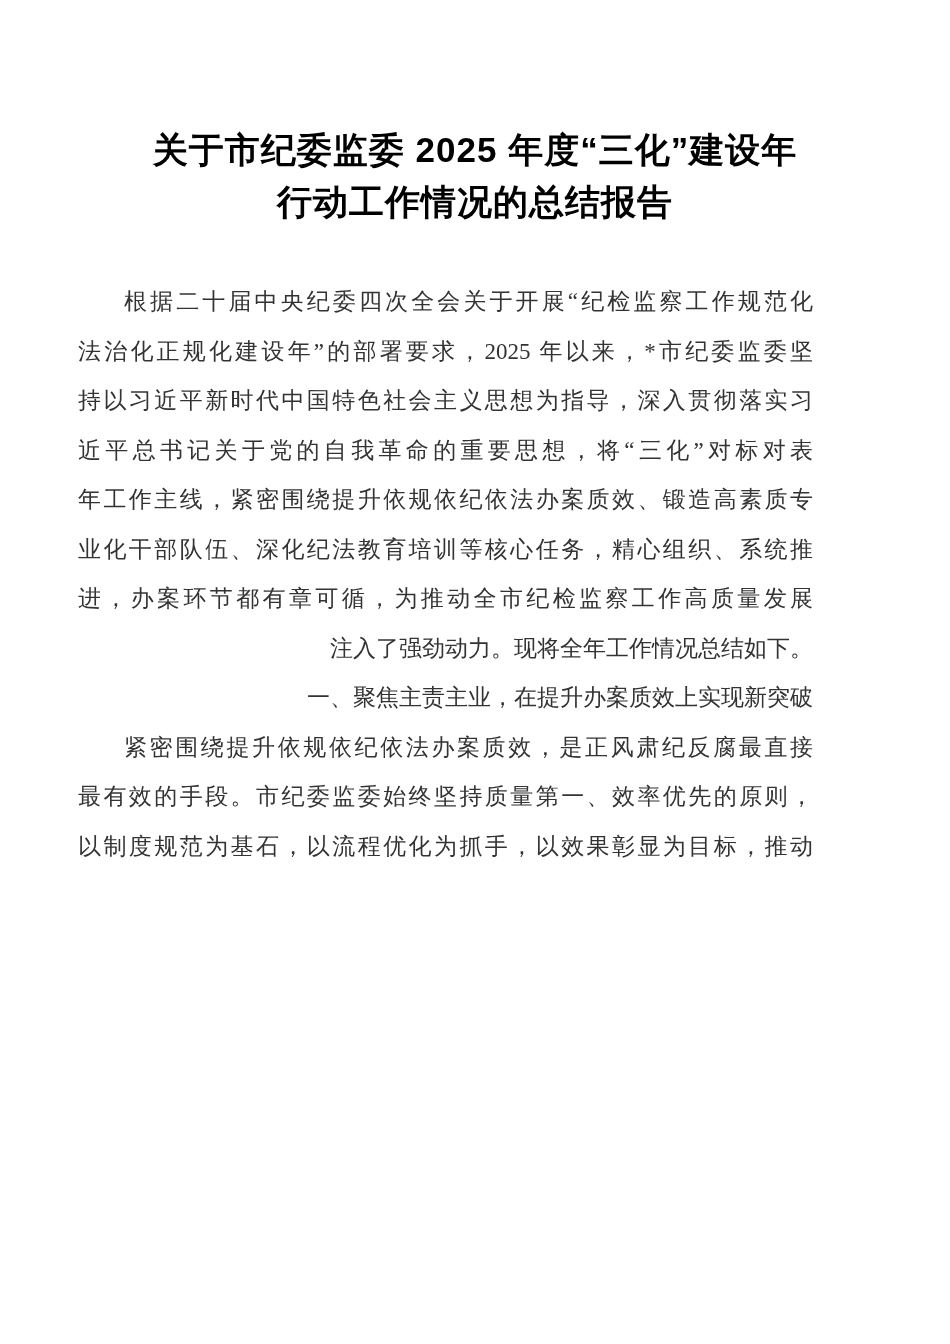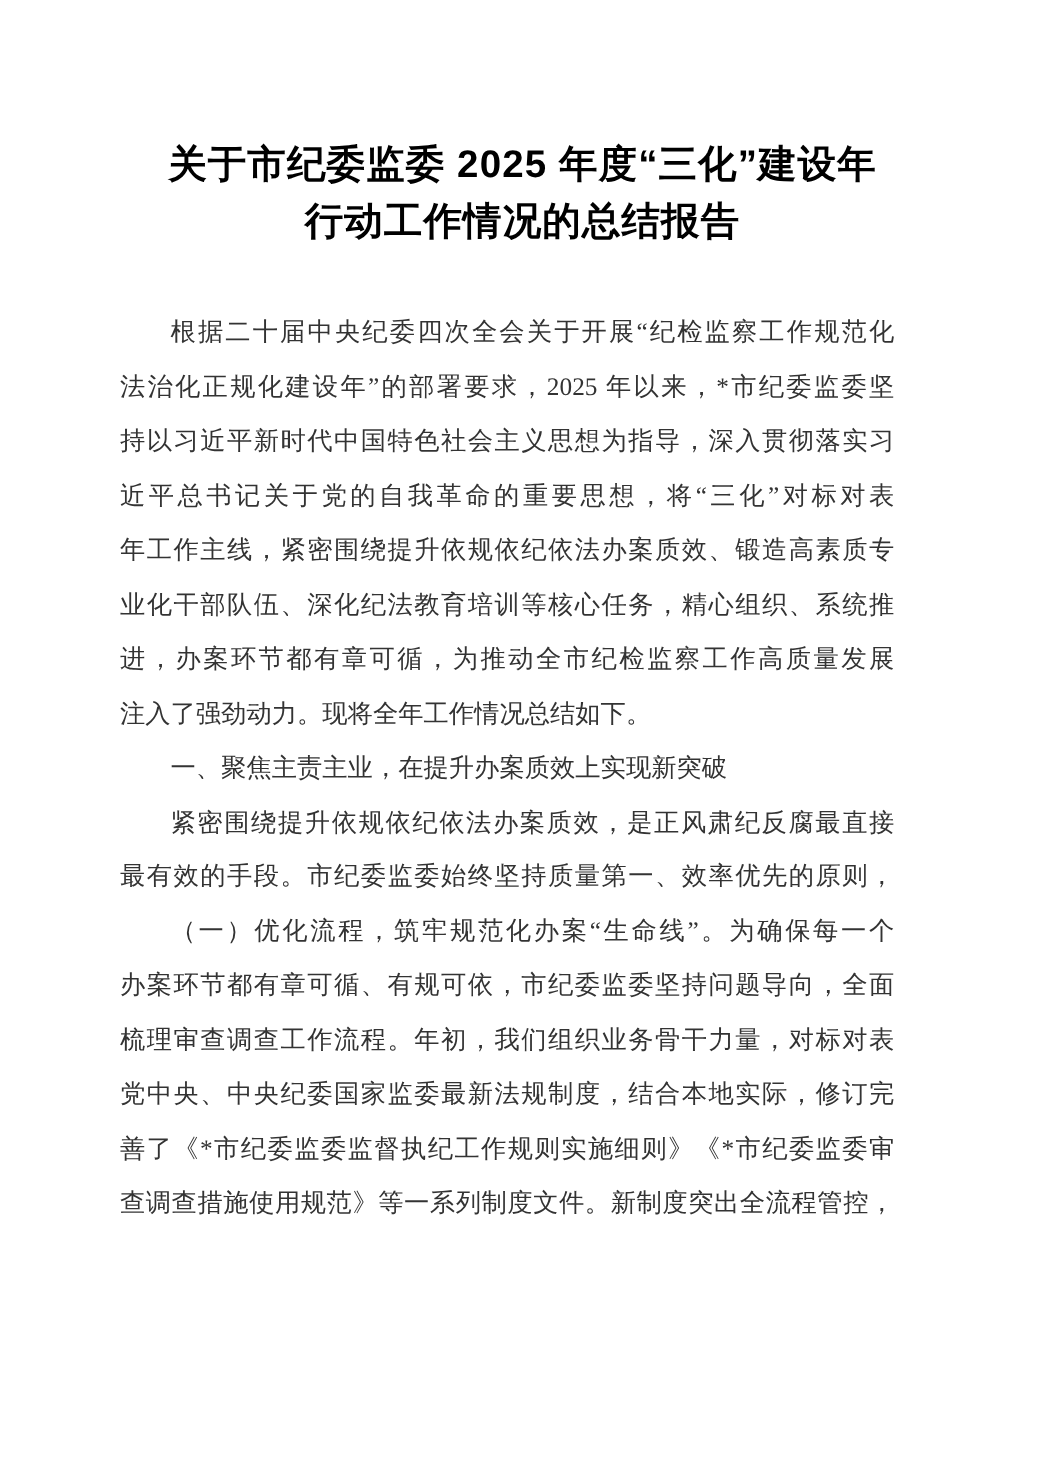--- a/index.html
+++ b/index.html
@@ -18,33 +18,33 @@
     margin: 124px 137px 12px 137px;
     text-align: center;
     font-family: "Liberation Sans", sans-serif;
     font-weight: 700;
     font-size: 35px;
     line-height: 52px;
     color: #000000;
     letter-spacing: 1px;
   }
   .doc-body {
-    margin: 49px 137px 0 109px;
+    margin: 49px 137px 0 78px;
     font-family: "Liberation Serif", serif;
     font-size: 23px;
     line-height: 49.5px;
     color: #333333;
   }
   .block {
     margin: 0;
     padding: 0;
   }
   .line {
     white-space: nowrap;
-    text-align: left;
+    text-align: right;
   }
   .line.fill {
     white-space: normal;
     text-align: justify;
     text-align-last: justify;
     text-justify: inter-character;
   }
   .line.indent {
     padding-left: 46px;
   }
@@ -67,23 +67,16 @@
         <div class="line fill">业化干部队伍、深化纪法教育培训等核心任务，精心组织、系统推</div>
         <div class="line fill">进，办案环节都有章可循，为推动全市纪检监察工作高质量发展</div>
         <div class="line">注入了强劲动力。现将全年工作情况总结如下。</div>
       </div>
       <div class="block">
         <div class="line indent">一、聚焦主责主业，在提升办案质效上实现新突破</div>
       </div>
       <div class="block">
         <div class="line indent fill">紧密围绕提升依规依纪依法办案质效，是正风肃纪反腐最直接</div>
         <div class="line fill">最有效的手段。市纪委监委始终坚持质量第一、效率优先的原则，</div>
-      </div>
-      <div class="block">
-        <div class="line indent fill">（一）优化流程，筑牢规范化办案“生命线”。为确保每一个</div>
-        <div class="line fill">办案环节都有章可循、有规可依，市纪委监委坚持问题导向，全面</div>
-        <div class="line fill">梳理审查调查工作流程。年初，我们组织业务骨干力量，对标对表</div>
-        <div class="line fill">党中央、中央纪委国家监委最新法规制度，结合本地实际，修订完</div>
-        <div class="line fill">善了《*市纪委监委监督执纪工作规则实施细则》《*市纪委监委审</div>
-        <div class="line fill">查调查措施使用规范》等一系列制度文件。新制度突出全流程管控，</div>
+        <div class="line fill">以制度规范为基石，以流程优化为抓手，以效果彰显为目标，推动</div>
       </div>
     </main>
 </div>
 
 </body></html>

